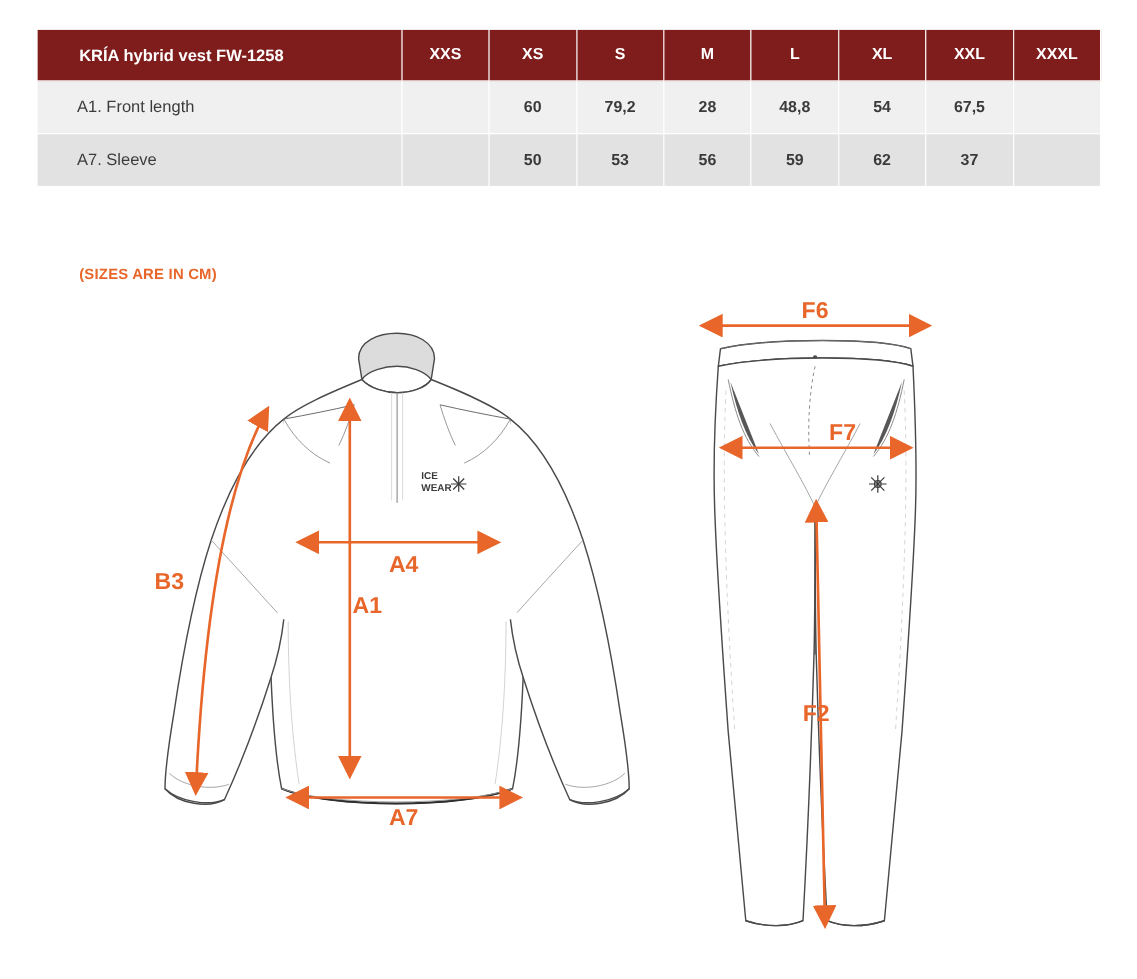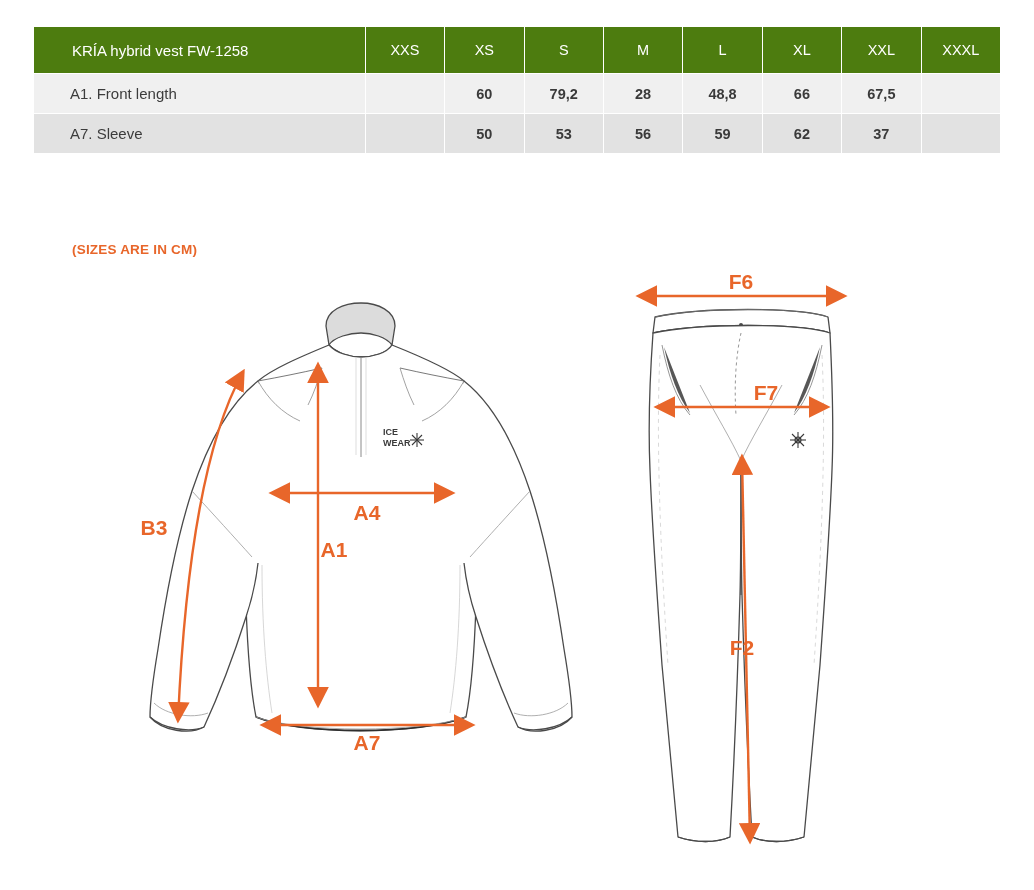--- a/index.html
+++ b/index.html
@@ -24,32 +24,32 @@
     width: 968px;
   }
   table.size-table {
     border-collapse: collapse;
     width: 100%;
     table-layout: fixed;
   }
   table.size-table th,
   table.size-table td {
     border: 1px solid #ffffff;
-    height: 40px;
+    height: 48px;
     padding: 0;
     text-align: center;
     font-size: 14.5px;
     color: #3a3a3a;
     font-weight: bold;
   }
   table.size-table thead th {
-    background: #4d7c0f;
+    background: #7f1d1d;
     color: #ffffff;
     font-size: 14.5px;
-    font-weight: normal;
+    font-weight: bold;
     height: 47px;
   }
   table.size-table thead th.name-col {
     text-align: left;
     padding-left: 38px;
     font-size: 15px;
   }
   table.size-table tbody td.name-col {
     text-align: left;
     padding-left: 36px;
@@ -120,21 +120,21 @@
       </tr>
     </thead>
     <tbody>
       <tr>
         <td class="name-col">A1. Front length</td>
         <td></td>
         <td>60</td>
         <td>79,2</td>
         <td>28</td>
         <td>48,8</td>
-        <td>66</td>
+        <td>54</td>
         <td>67,5</td>
         <td></td>
       </tr>
       <tr>
         <td class="name-col">A7. Sleeve</td>
         <td></td>
         <td>50</td>
         <td>53</td>
         <td>56</td>
         <td>59</td>

